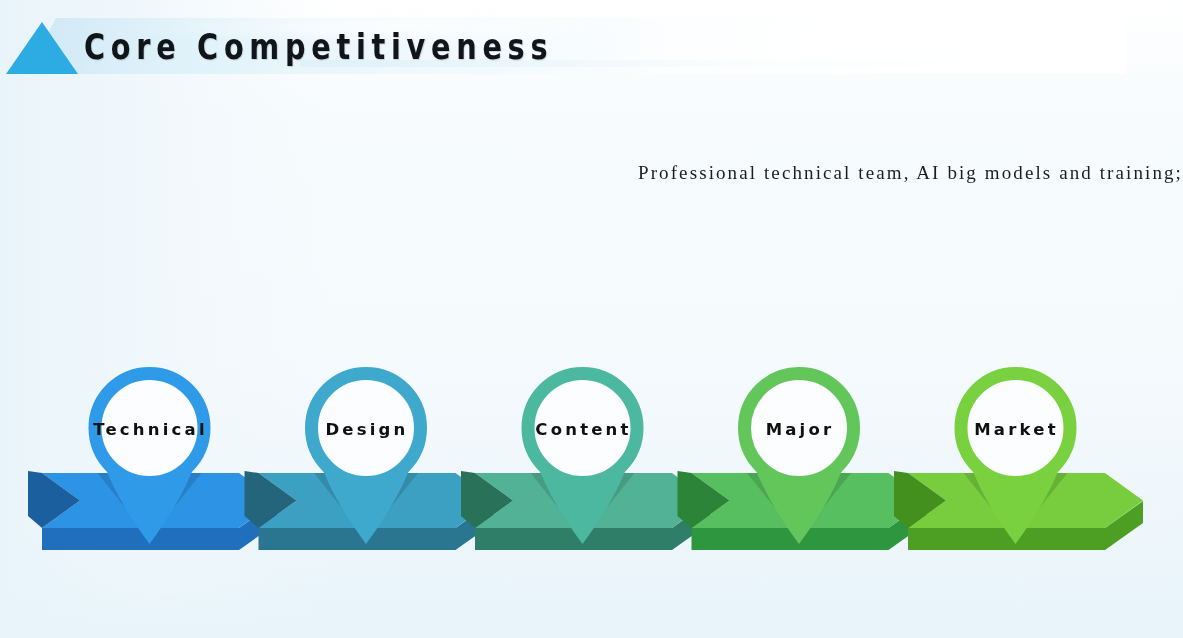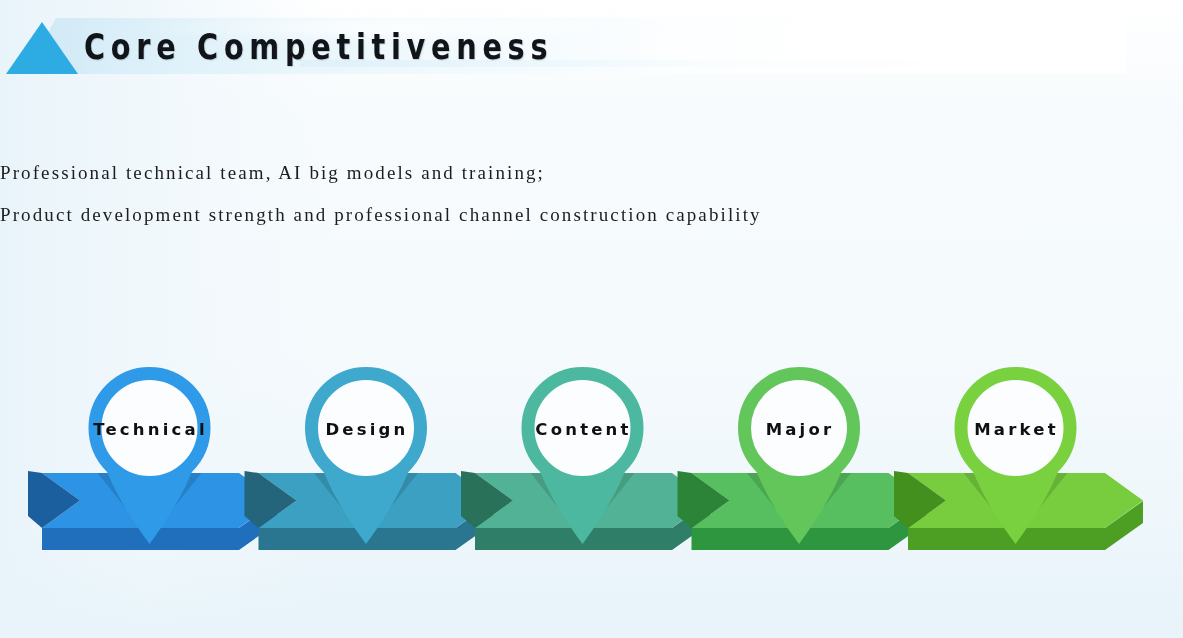--- a/index.html
+++ b/index.html
@@ -55,21 +55,21 @@
     letter-spacing:7px;
     color:#111418;
     transform:scaleX(.82);transform-origin:left center;
     text-shadow:1px 1px 1px rgba(120,140,155,.35);
     white-space:nowrap;
     line-height:50px;
   }
   
   #subtitle{
     position:absolute;left:0;top:152px;width:1183px;
-    text-align:left;
+    text-align:right;
   }
   .subtitle-line{
     font-family:"Liberation Serif", serif;
     font-size:19px;
     letter-spacing:2.1px;
     color:#1d1d1d;
     line-height:42px;
     white-space:nowrap;
   }
   
@@ -97,21 +97,20 @@
 <div id="header">
   <div id="banner-shape"></div>
   <div id="banner-glow"></div>
   <div id="banner-hairline"></div>
   <div id="logo-triangle"></div>
   <div id="page-title">Core Competitiveness</div>
 </div>
 
 <div id="subtitle">
   <div class="subtitle-line">Professional technical team, AI big models and training;</div>
-  <div class="subtitle-line">Product development strength and professional channel construction capability</div>
 </div>
 
 <div id="diagram">
   <svg id="diagram-svg" width="1183" height="250" viewBox="0 0 1183 250">
       <g>
         <path d="M 42 188
        L 239 188
        L 277 161
        L 277 183
        L 239 210

